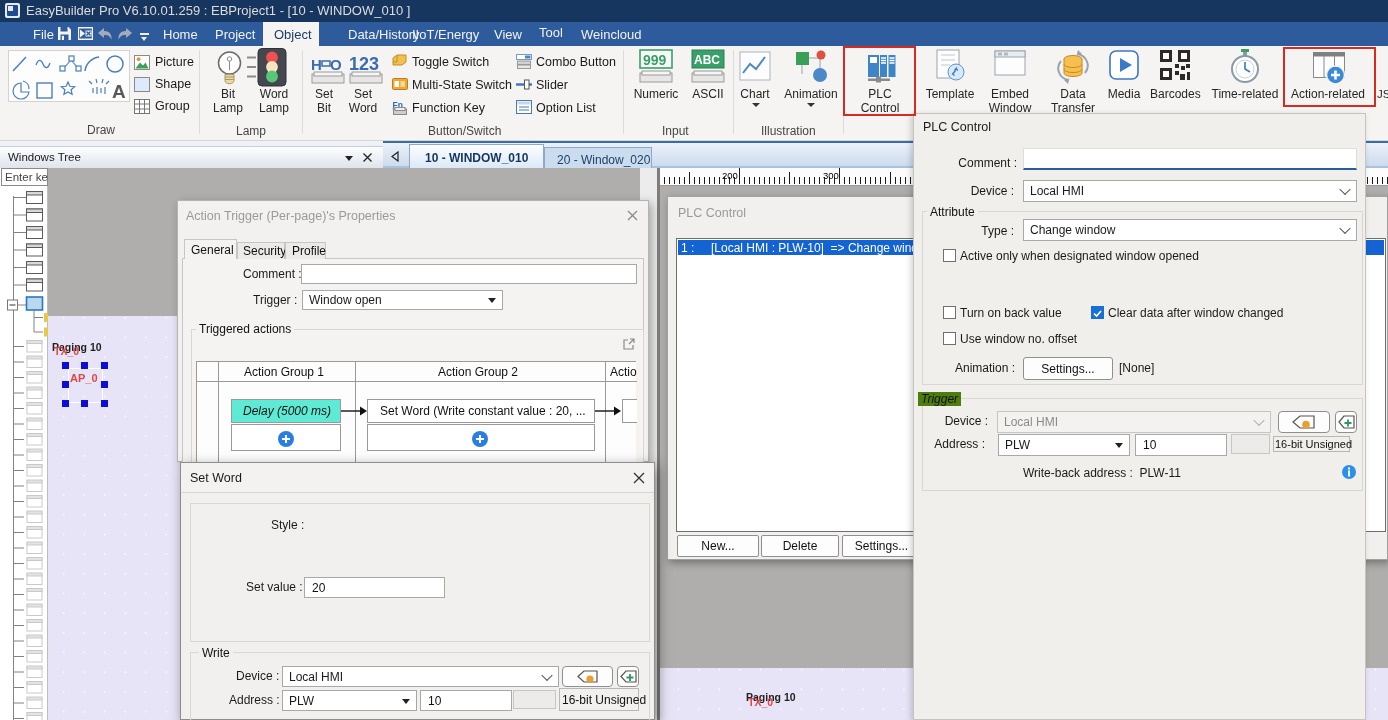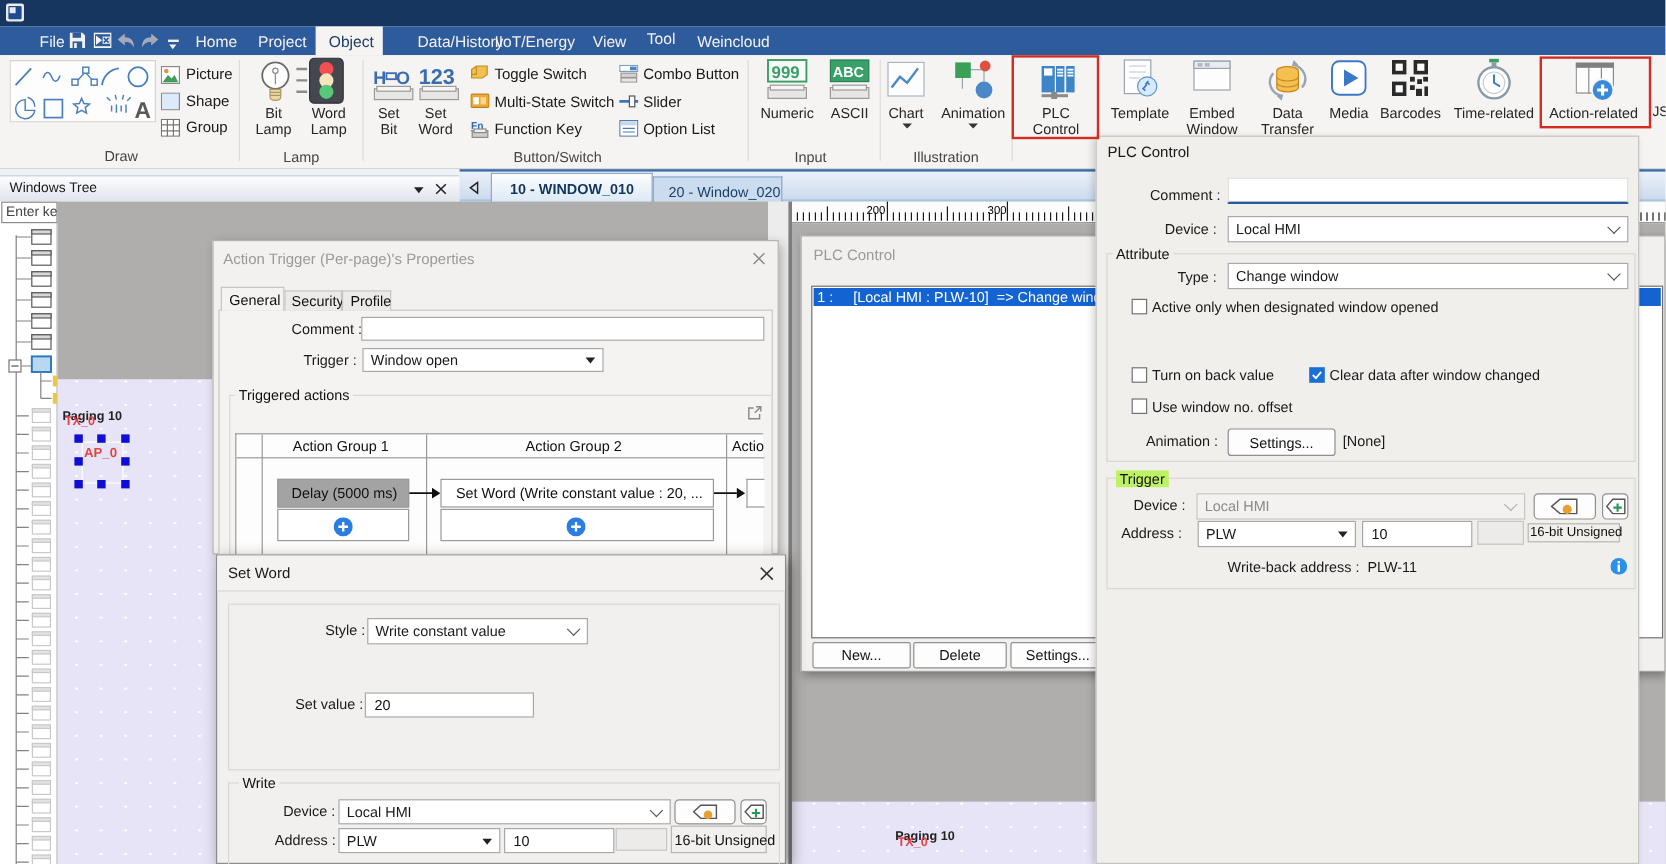--- a/index.html
+++ b/index.html
@@ -19,20 +19,21 @@
 .vsep{position:absolute;top:50px;bottom:6px;width:1px;background:#dddbd9;}
 </style>
 </head>
 <body>
 <div id="app">
 
 <div class="abs" style="left:0;top:0;width:1388px;height:22px;background:#17365f;"></div>
 <div class="abs" style="left:5px;top:3px;width:15px;height:15px;background:#e8eaee;border-radius:2px;"></div>
 <div class="abs" style="left:7px;top:5px;width:11px;height:11px;background:#1d4b8f;border-radius:1px;"></div>
 <div class="abs" style="left:8px;top:6px;width:5px;height:5px;background:#e8eaee;"></div>
+<div class="abs" style="left:26px;top:3px;font-size:13px;color:#dcdcdc;">EasyBuilder Pro V6.10.01.259 : EBProject1 - [10 - WINDOW_010 ]</div>
 
 <div class="abs" style="left:0;top:22px;width:1388px;height:24px;background:#2e5b9b;"></div>
 <div class="abs" id="menuitems" style="left:0;top:22px;width:1388px;height:24px;font-size:13px;color:#f2f2f2;">
   <span class="abs" style="left:33px;top:5px;">File</span>
   <span class="abs" style="left:163px;top:5px;">Home</span>
   <span class="abs" style="left:215px;top:5px;">Project</span>
   <div class="abs" style="left:263px;top:0;width:56px;height:24px;background:#f5f4f2;"></div>
   <span class="abs" style="left:274px;top:5px;color:#1d3c66;">Object</span>
   <span class="abs" style="left:328px;top:5px;margin-left:20px;">Data/History</span>
   <span class="abs" style="left:412px;top:5px;">IIoT/Energy</span>
@@ -656,21 +657,21 @@
 
   <div class="abs" style="left:18px;top:160px;width:440px;height:102px;background:#fdfdfd;border:1px solid #9a9a9a;border-bottom:none;border-right:none;box-sizing:border-box;">
     <div class="abs" style="left:0;top:0;width:440px;height:20px;border-bottom:1px solid #9a9a9a;box-sizing:border-box;"></div>
     <div class="abs" style="left:21px;top:0;width:1px;height:102px;background:#9a9a9a;"></div>
     <div class="abs" style="left:158px;top:0;width:1px;height:102px;background:#9a9a9a;"></div>
     <div class="abs" style="left:408px;top:0;width:1px;height:102px;background:#9a9a9a;"></div>
     <span class="abs" style="left:47px;top:3px;font-size:12px;color:#111;">Action Group 1</span>
     <span class="abs" style="left:241px;top:3px;font-size:12px;color:#111;">Action Group 2</span>
     <span class="abs" style="left:413px;top:3px;font-size:12px;color:#111;">Actio</span>
 
-    <div class="abs" style="left:34px;top:37px;width:110px;height:24px;background:#a3a3a3;border:1px solid #9a9a9a;box-sizing:border-box;">
+    <div class="abs" style="left:34px;top:37px;width:110px;height:24px;background:#5eead4;border:1px solid #9a9a9a;box-sizing:border-box;font-style:italic;">
           <span class="abs" style="left:11px;top:4px;font-size:12px;color:#111;">Delay (5000 ms)</span>
         </div>
     <div class="abs" style="left:34px;top:62px;width:110px;height:27px;background:#fff;border:1px solid #9a9a9a;box-sizing:border-box;"></div>
     <div class="abs" style="left:170px;top:63px;width:110px;height:25px;"></div>
     <svg class="abs" style="left:144px;top:43px;" width="27" height="12" viewBox="0 0 27 12">
           <line x1="0" y1="6" x2="19" y2="6" stroke="#111" stroke-width="1.4"></line>
           <path d="M19 1.5L26 6l-7 4.5z" fill="#111"></path>
         </svg>
     <div class="abs" style="left:170px;top:37px;width:228px;height:24px;background:#fff;border:1px solid #9a9a9a;box-sizing:border-box;">
           <span class="abs" style="left:12px;top:4px;font-size:12px;color:#111;">Set Word (Write constant value : 20, ...</span>
@@ -695,24 +696,20 @@
 
 <div class="abs" id="swdlg" style="left:180px;top:462px;width:475px;height:258px;background:#f1f0ee;border:1px solid #8f8d8b;box-sizing:border-box;box-shadow:3px 4px 12px rgba(0,0,0,0.45);">
   <div class="abs" style="left:0;top:0;width:473px;height:29px;background:#f3f2f0;border-bottom:1px solid #d8d6d4;"></div>
   <span class="abs" style="left:9px;top:8px;font-size:12.5px;color:#1a1a1a;">Set Word</span>
   <svg class="abs" style="left:452px;top:9px;" width="12" height="12" viewBox="0 0 12 12">
         <path d="M1 1l10 10M11 1L1 11" stroke="#333" stroke-width="1.3"></path>
       </svg>
 
   <div class="abs" style="left:9px;top:40px;width:460px;height:139px;border:1px solid #d9d6d3;box-sizing:border-box;"></div>
   <span class="lbl" style="left:90px;top:55px;">Style :</span>
-  <div class="dd" style="left:125px;top:52px;width:182px;height:20px;">
-        <span class="t">Write constant value</span>
-        <span class="chev"></span>
-      </div>
   <span class="lbl" style="left:65px;top:117px;">Set value :</span>
   <div class="inp" style="left:123px;top:114px;width:139px;height:19px;">
         <span class="abs" style="left:7px;top:3px;font-size:12px;color:#111;">20</span>
       </div>
 
   <div class="abs" style="left:9px;top:189px;width:460px;height:75px;border:1px solid #d9d6d3;border-bottom:none;box-sizing:border-box;"></div>
   <span class="abs" style="left:18px;top:183px;font-size:12px;color:#111;background:#f1f0ee;padding:0 3px;">Write</span>
   <span class="lbl" style="left:55px;top:206px;">Device :</span>
   <div class="dd" style="left:101px;top:203px;width:275px;height:19px;">
         <span class="t">Local HMI</span>
@@ -769,21 +766,21 @@
           <path d="M3 6.5l2.6 2.6 4.4-5.2" fill="none" stroke="#fff" stroke-width="1.6"></path>
         </svg></div>
   <span class="lbl" style="left:194px;top:192px;">Clear data after window changed</span>
   <div class="cb" style="left:29px;top:218px;"></div>
   <span class="lbl" style="left:46px;top:218px;">Use window no. offset</span>
   <span class="lbl" style="left:0px;top:247px;width:101px;text-align:right;">Animation :</span>
   <div class="btn" style="left:109px;top:243px;width:88px;height:21px;border-radius:3px;">Settings...</div>
   <span class="lbl" style="left:205px;top:247px;">[None]</span>
 
   <div class="abs" style="left:8px;top:284px;width:441px;height:93px;border:1px solid #d9d6d3;box-sizing:border-box;"></div>
-  <span class="abs" style="left:16px;top:278px;font-size:12px;color:#111;background:#bef264;padding:0 3px;">Trigger</span>
+  <span class="abs" style="left:4px;top:278px;font-size:12px;color:#111;background:#4d7c0f;padding:0 3px;font-style:italic;">Trigger</span>
   <span class="lbl" style="left:0px;top:300px;width:74px;text-align:right;">Device :</span>
   <div class="dd" style="left:83px;top:297px;width:272px;height:20px;background:#f3f2f0;border-color:#c8c6c4;">
         <span class="t" style="color:#8a8a8a;">Local HMI</span>
         <span class="chev" style="border-color:#b0b0b0;"></span>
       </div>
   <div class="btn" style="left:364px;top:297px;width:50px;height:20px;border-radius:4px;">
         <svg width="24" height="14" viewBox="0 0 24 14">
           <path d="M1 7L8 1h14v12H8z" fill="none" stroke="#555" stroke-width="1.2"></path>
           <circle cx="14" cy="9.5" r="3.8" fill="#e8a030"></circle>
         </svg>

